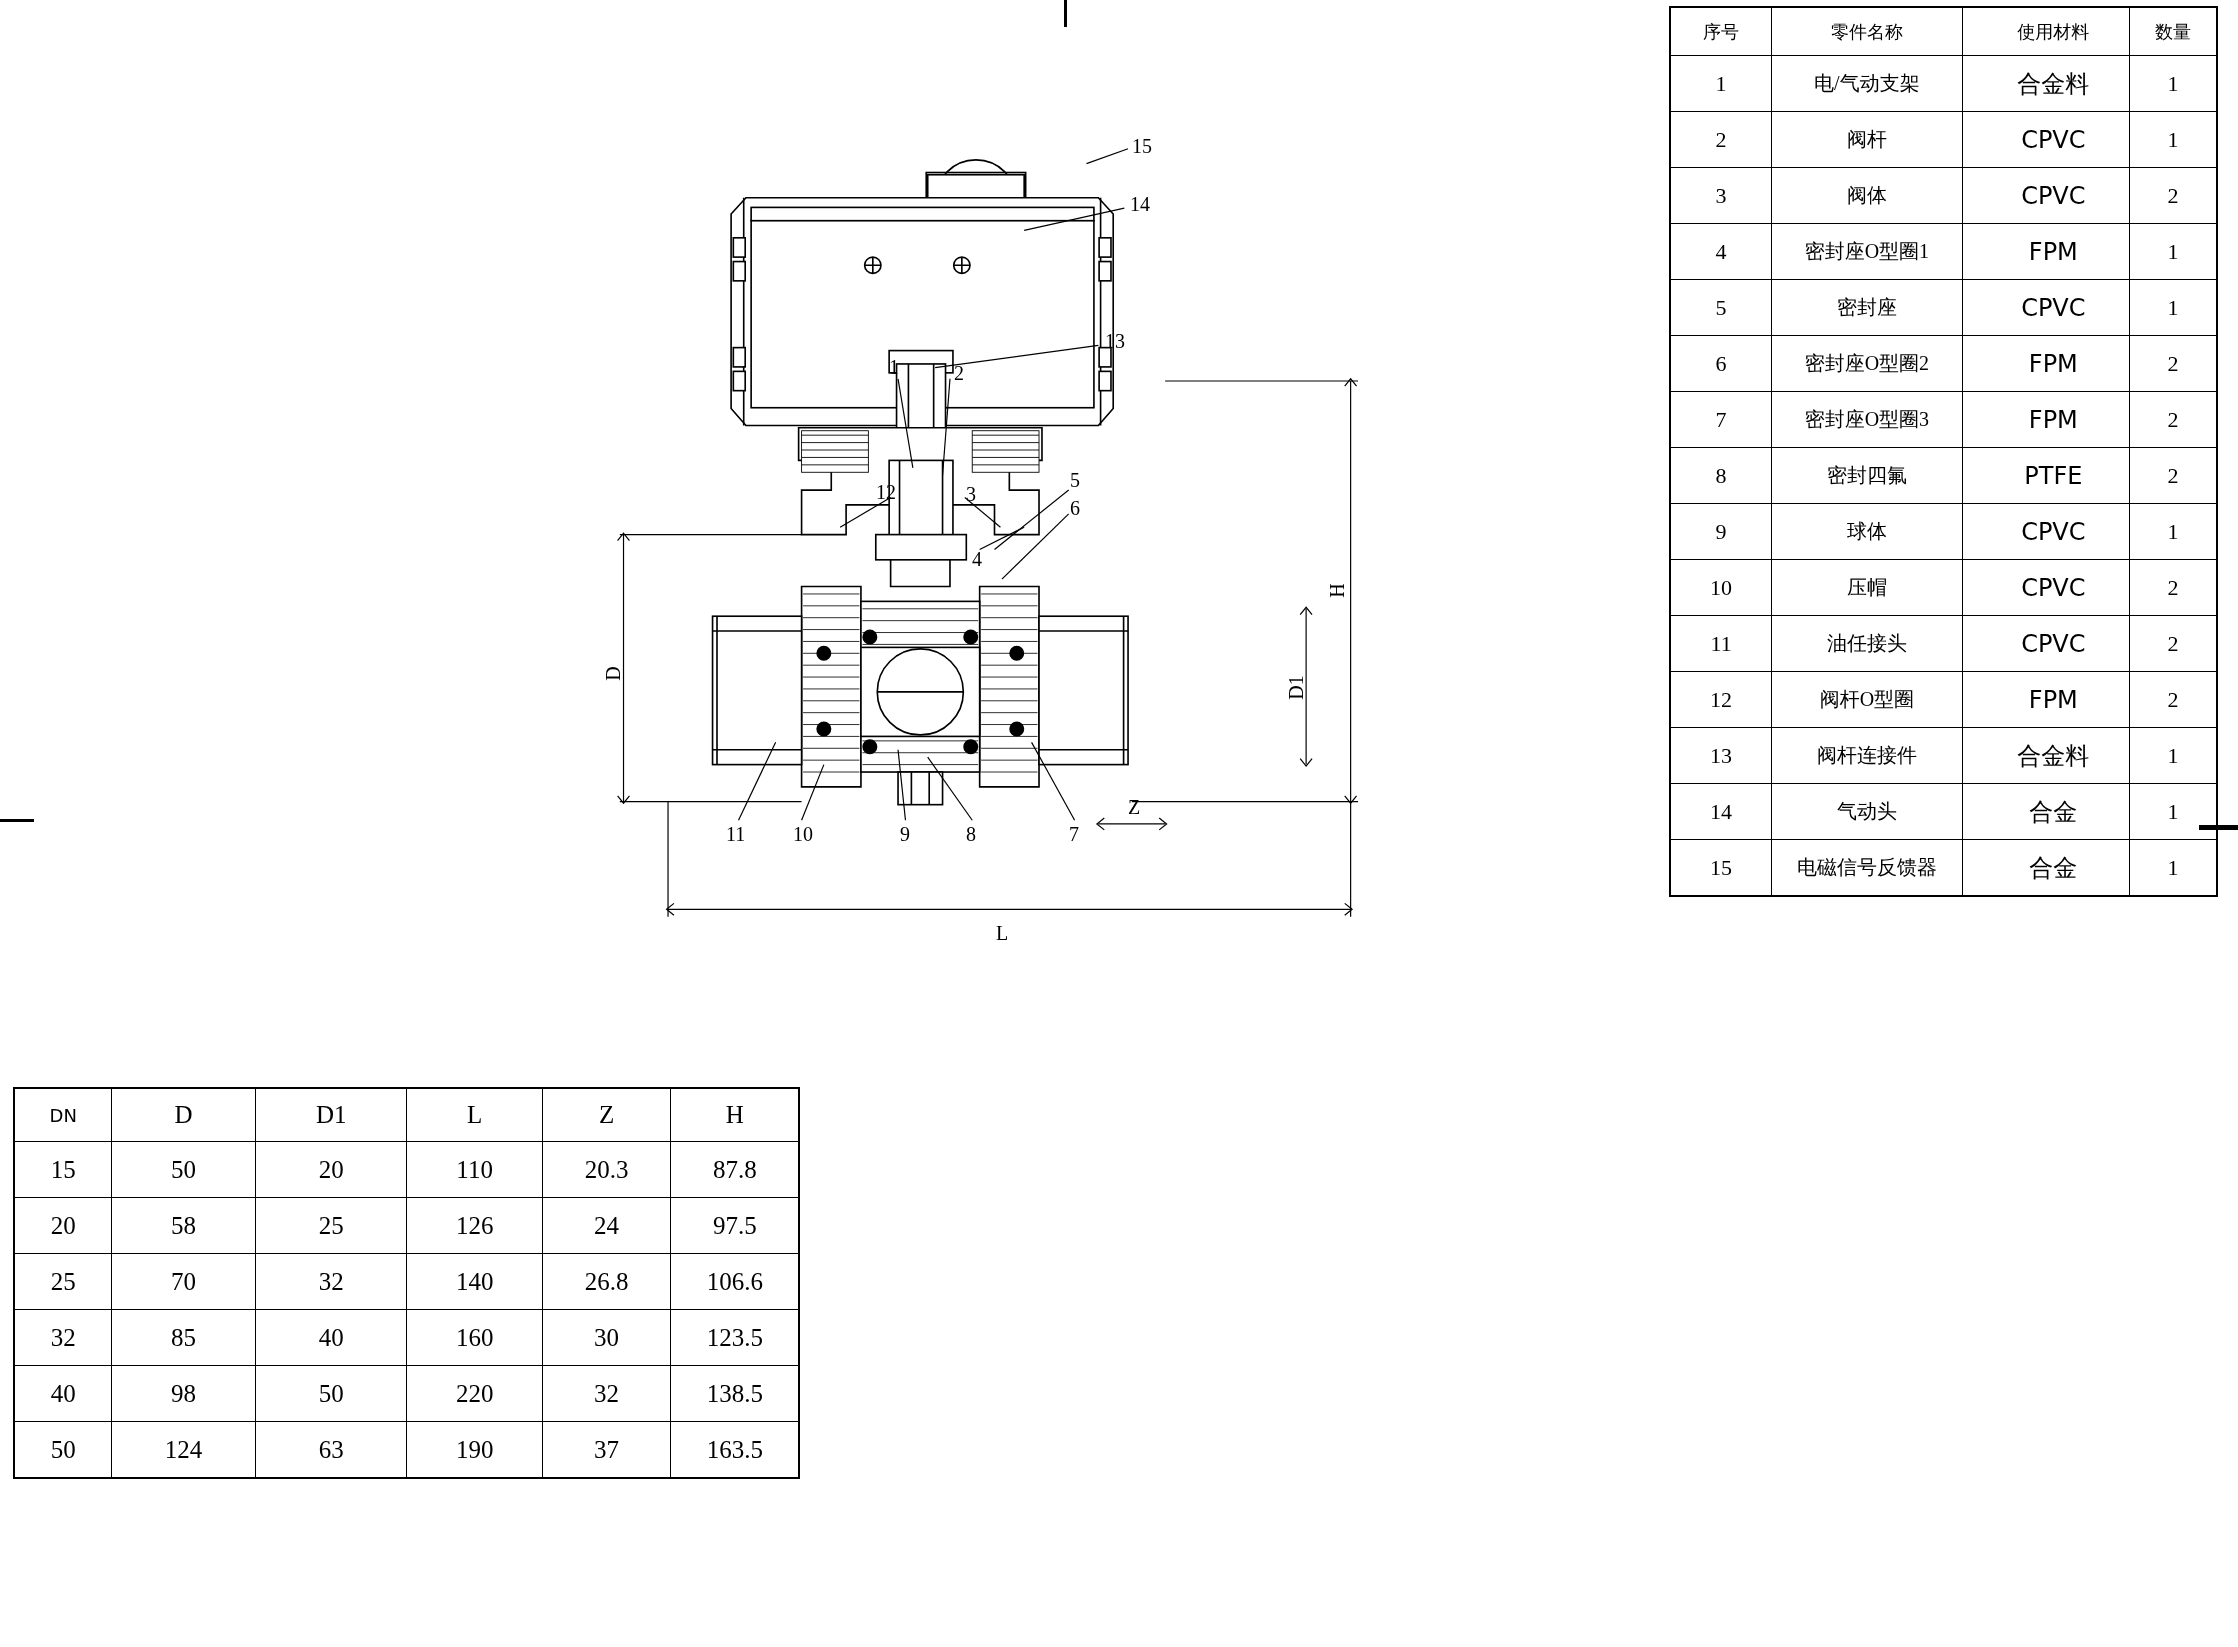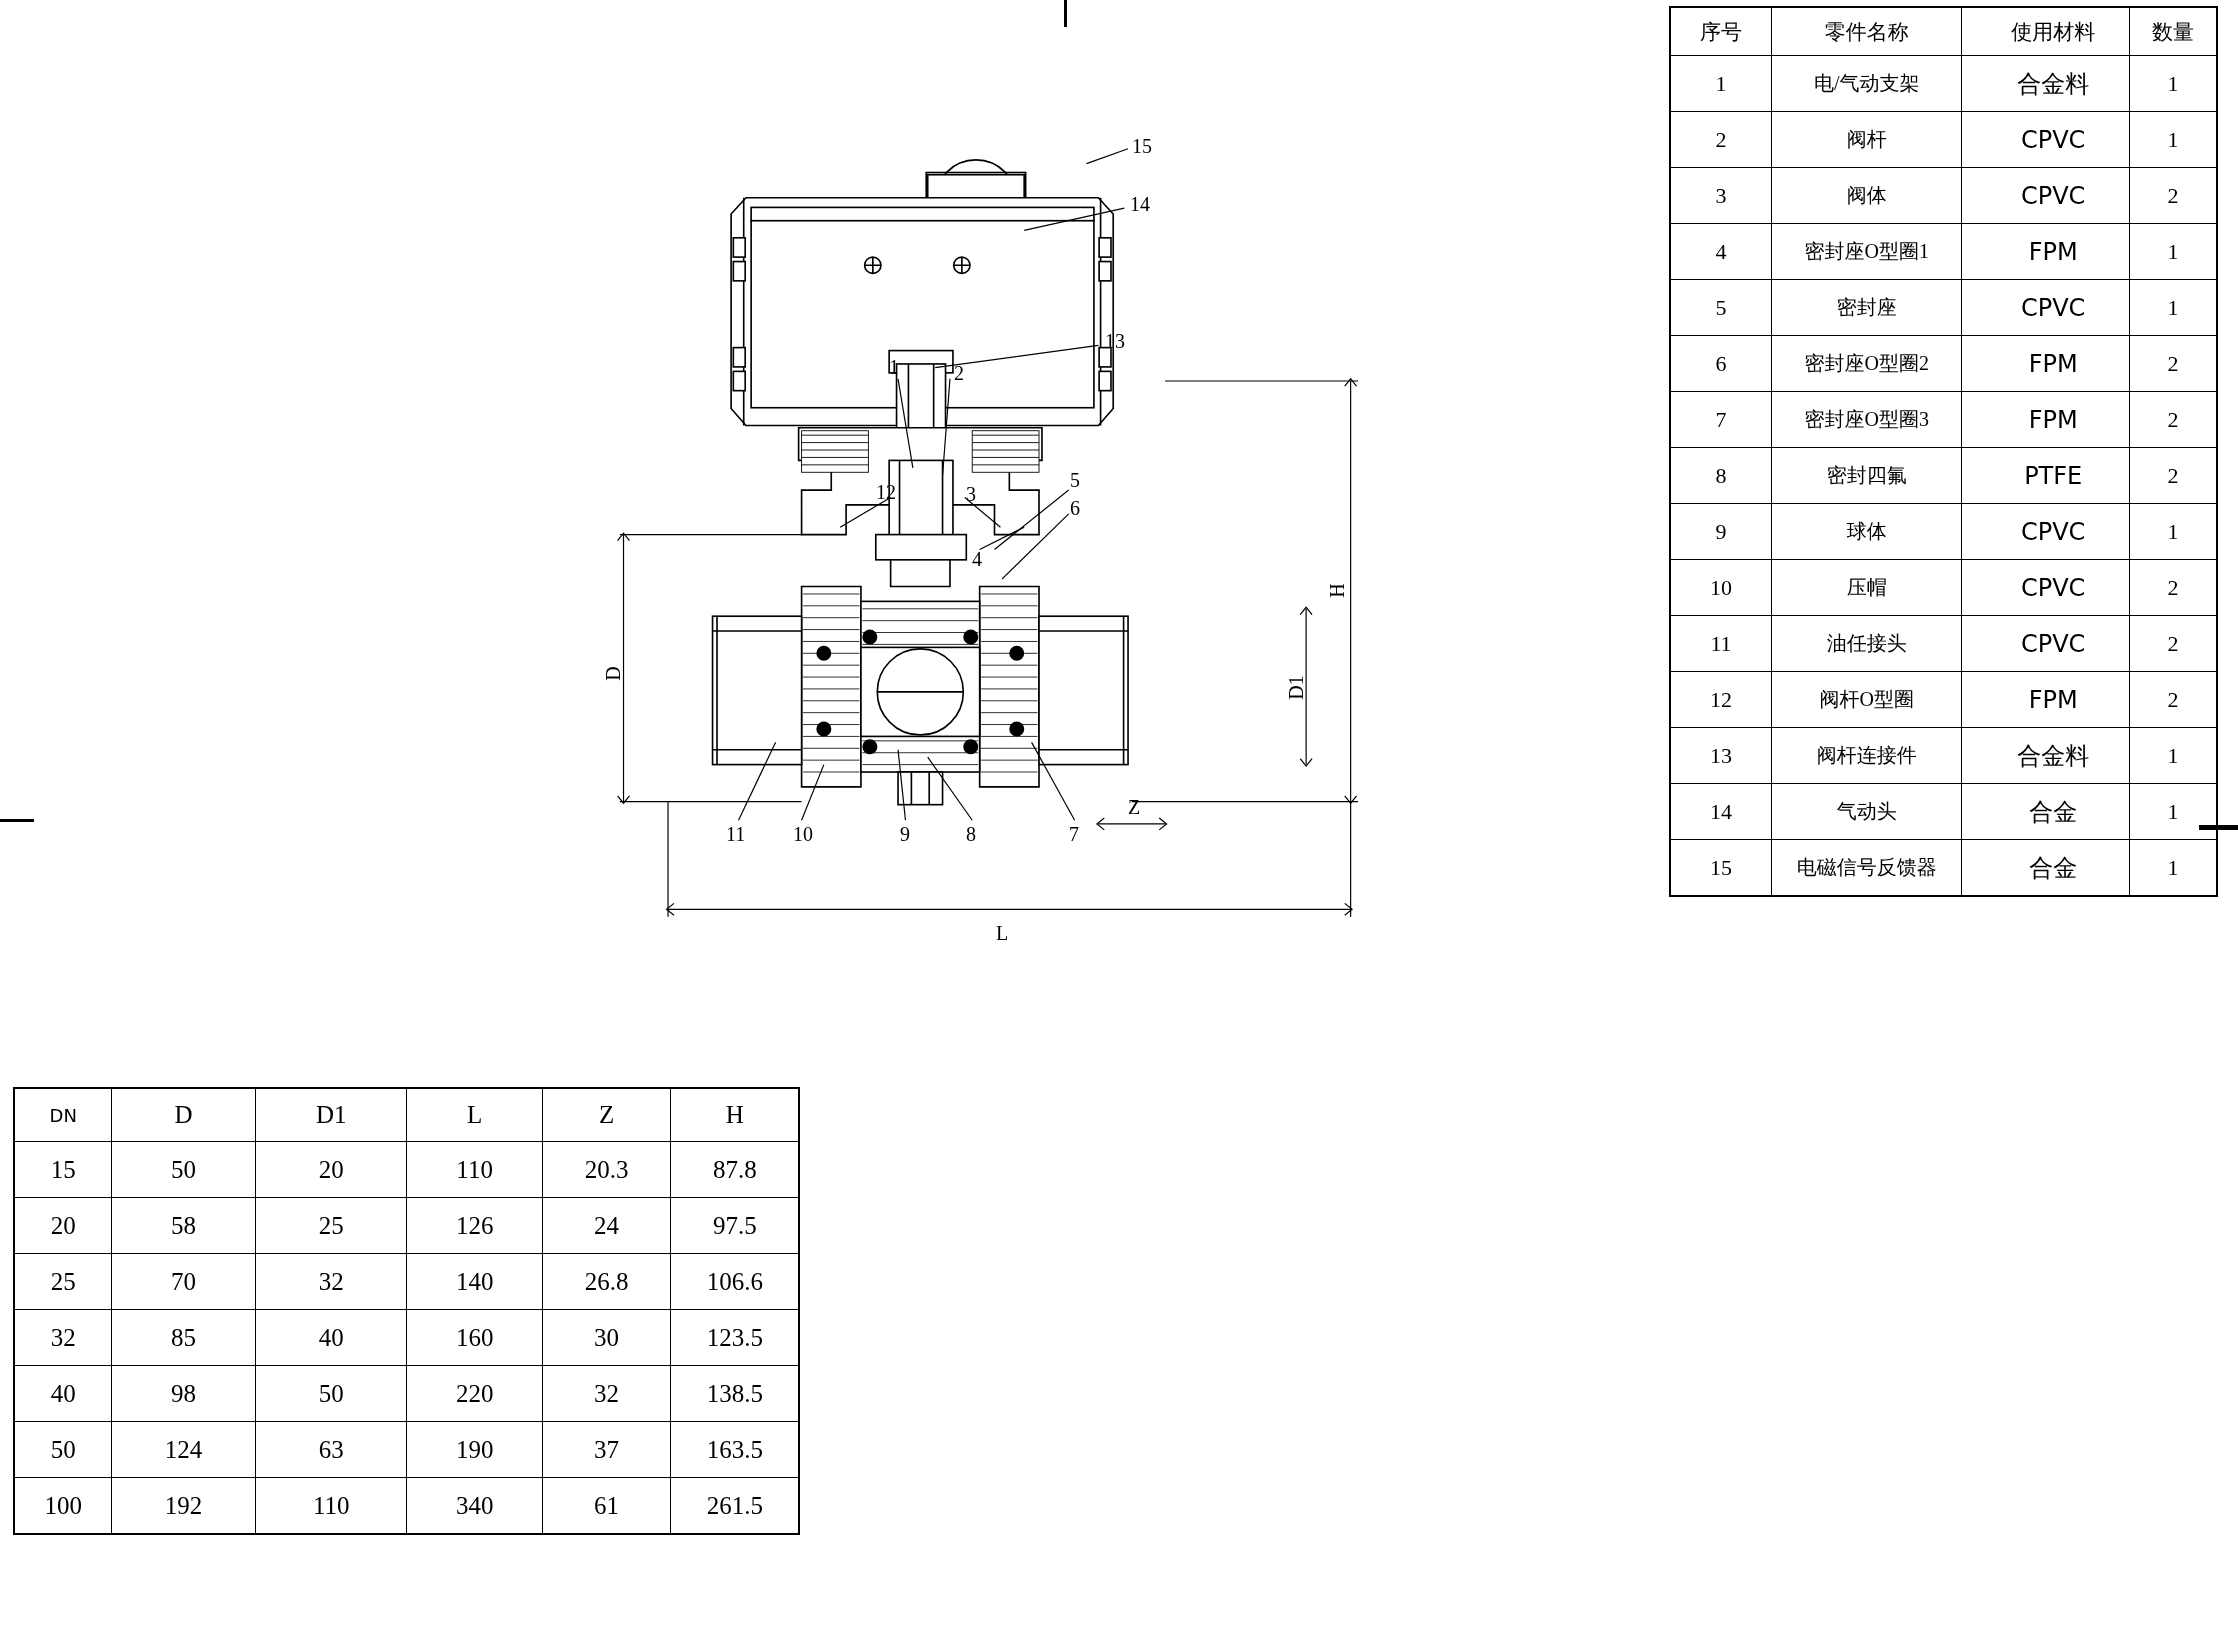--- a/index.html
+++ b/index.html
@@ -6,21 +6,21 @@
   body{width:2239px;height:1648px;position:relative;font-family:"Liberation Serif",serif;color:#000;}
   .stage{position:absolute;left:0;top:0;width:2239px;height:1648px;overflow:hidden;}
 
   
   .bom{position:absolute;left:1669px;top:6px;width:549px;border:2.2px solid #000;border-collapse:collapse;}
   .bom td,.bom th{border:1.1px solid #000;text-align:center;vertical-align:middle;font-weight:normal;}
   .bom .c0{width:104px;}
   .bom .c1{width:200px;}
   .bom .c2{width:156px;padding-left:16px;}
   .bom .c3{width:89px;}
-  .bom thead td{height:45px;font-size:21px;font-family:"DejaVu Sans",sans-serif;}
+  .bom thead td{height:45px;font-size:18px;font-family:"DejaVu Sans",sans-serif;}
   .bom tbody td{height:53px;font-size:22px;}
   .bom tbody td.name{font-family:Liberation Serif, serif;font-size:20px;}
   .bom tbody td.mat{font-family:"DejaVu Sans",sans-serif;font-size:24px;}
   .bom tbody td.num,.bom tbody td.qty{font-family:"Liberation Serif",serif;font-size:22px;}
 
   
   .dims{position:absolute;left:13.4px;top:1087px;width:787px;border:2.2px solid #000;border-collapse:collapse;}
   .dims td{border:1.1px solid #000;text-align:center;vertical-align:middle;font-size:25px;height:53px;}
   .dims thead td{font-size:25px;height:50px;}
   .dims thead td.dn{font-size:18px;font-family:"DejaVu Sans",sans-serif;}
@@ -376,25 +376,17 @@
           <td class="w5">138.5</td>
         </tr>
         <tr>
           <td class="w0">50</td>
           <td class="w1">124</td>
           <td class="w2">63</td>
           <td class="w3">190</td>
           <td class="w4">37</td>
           <td class="w5">163.5</td>
         </tr>
-        <tr>
-          <td class="w0">100</td>
-          <td class="w1">192</td>
-          <td class="w2">110</td>
-          <td class="w3">340</td>
-          <td class="w4">61</td>
-          <td class="w5">261.5</td>
-        </tr>
       </tbody>
   </table>
 
 </div>
 
 
 </body></html>

